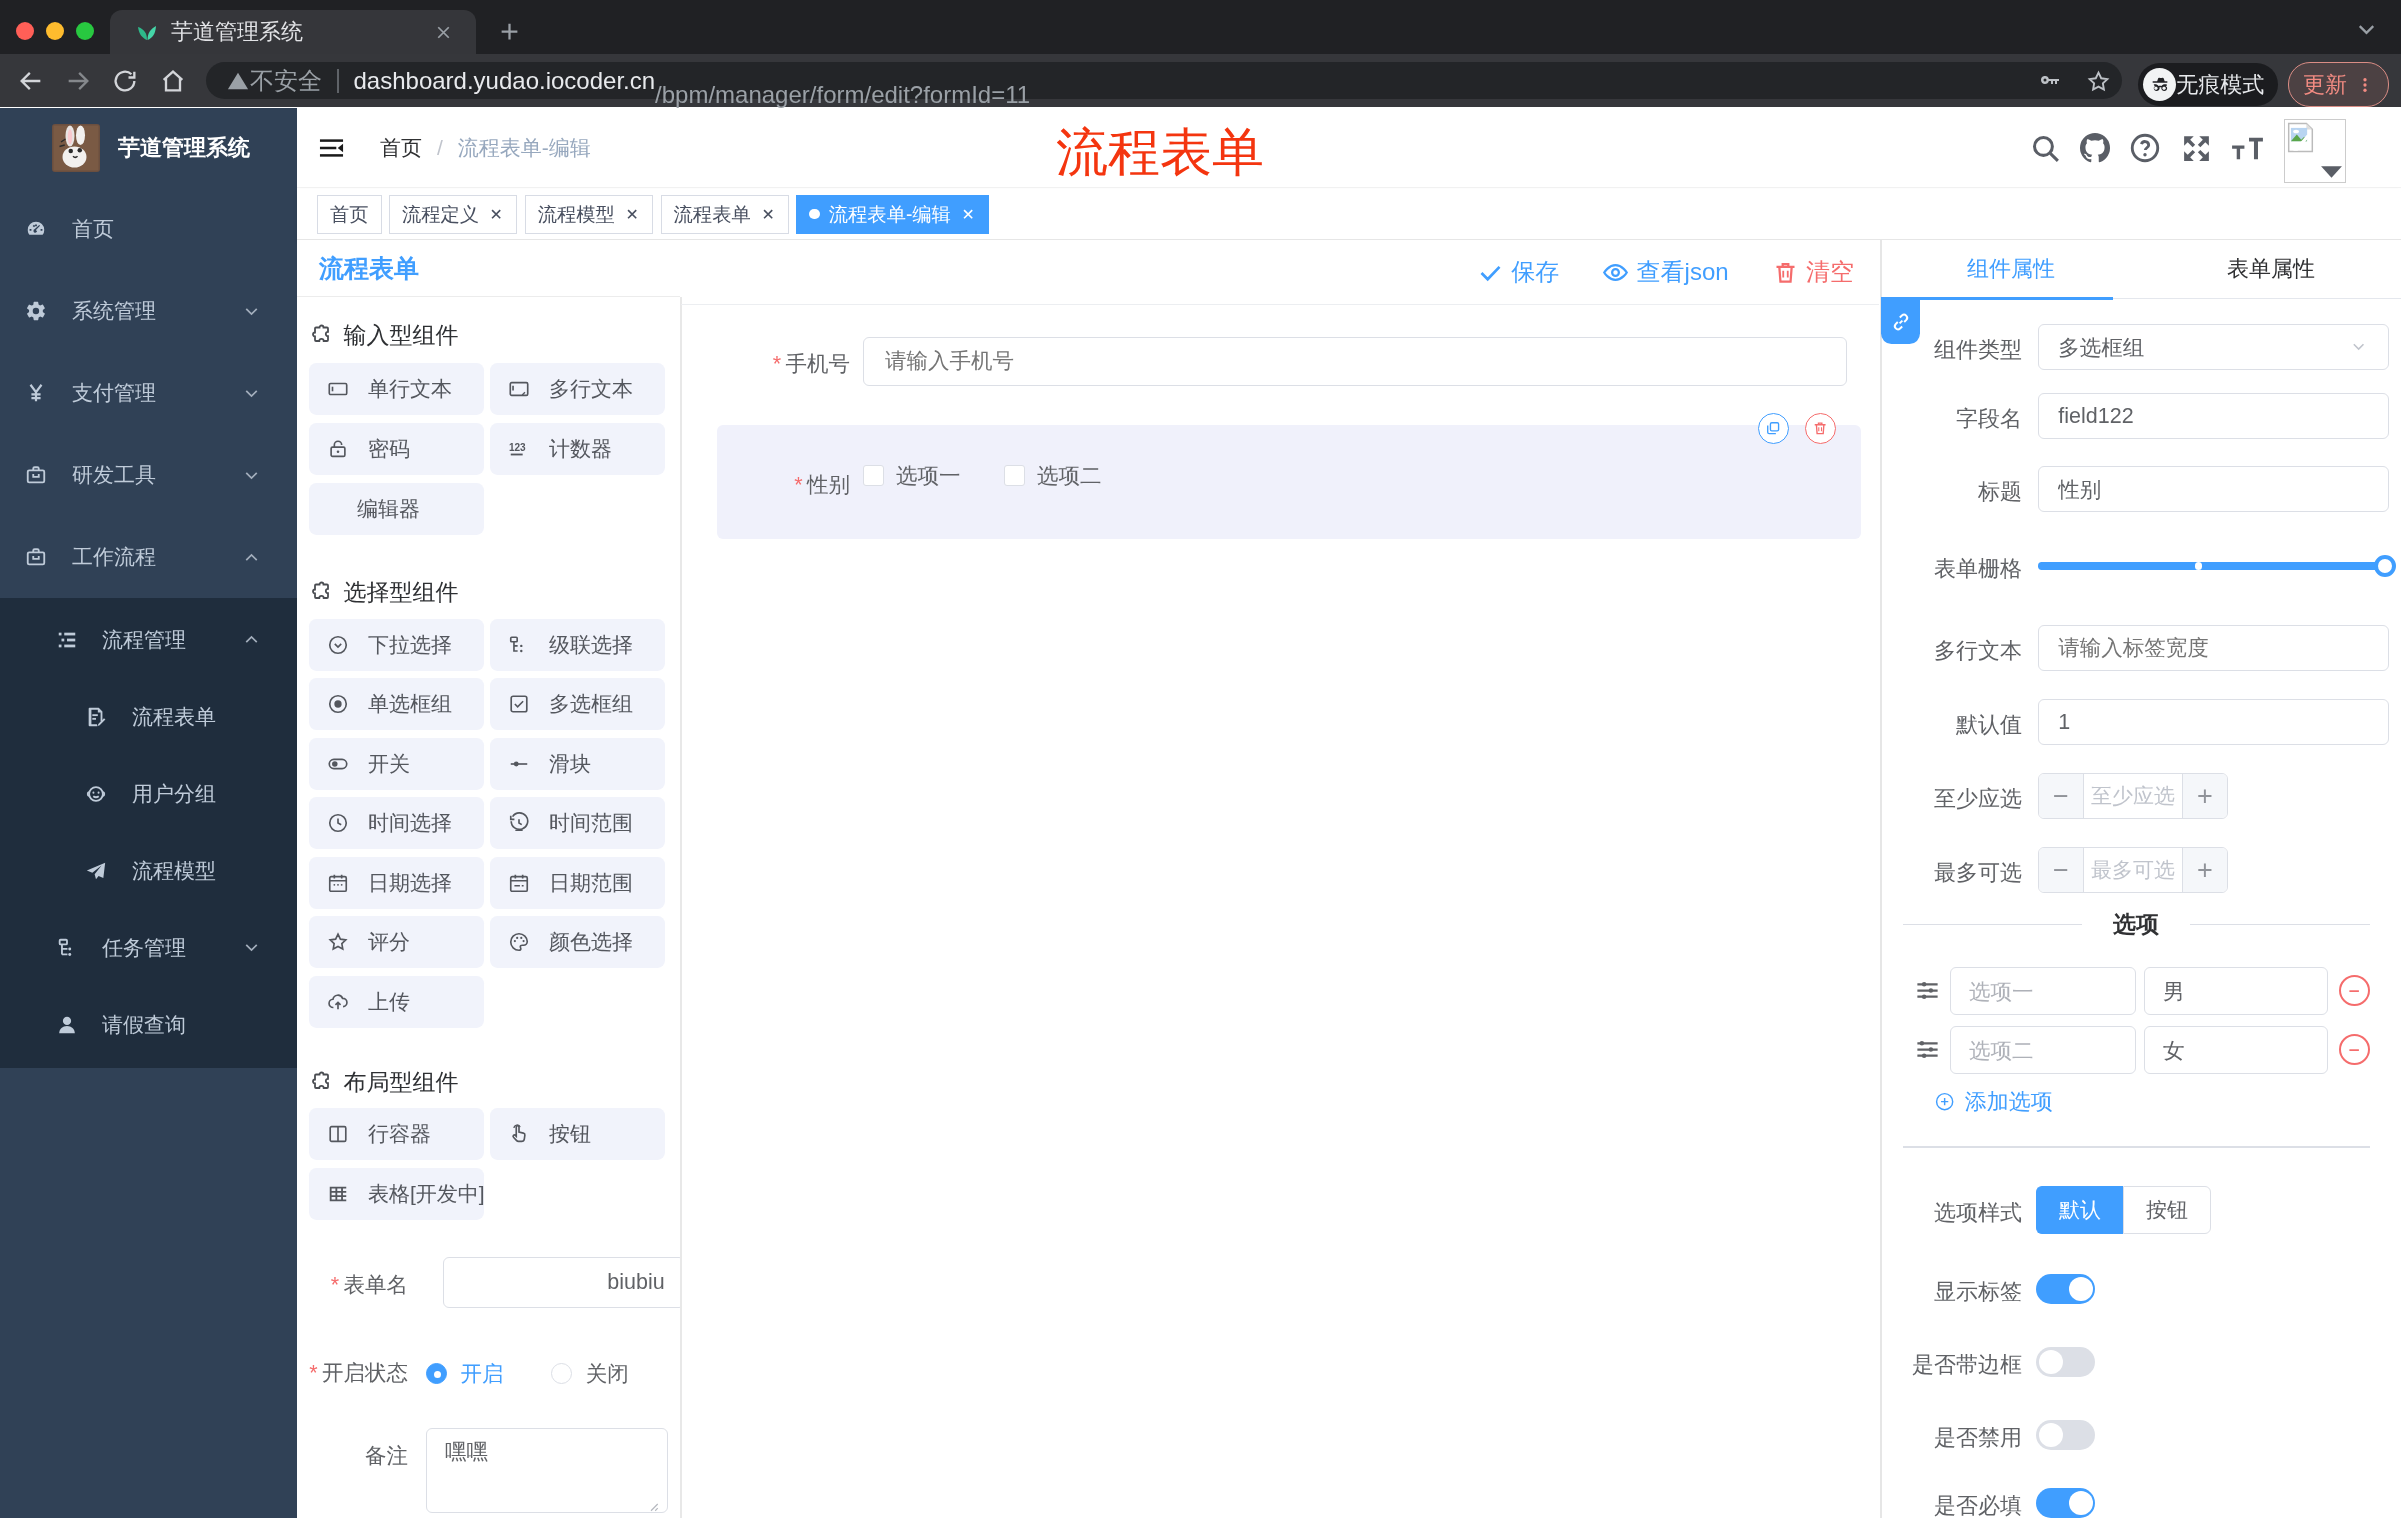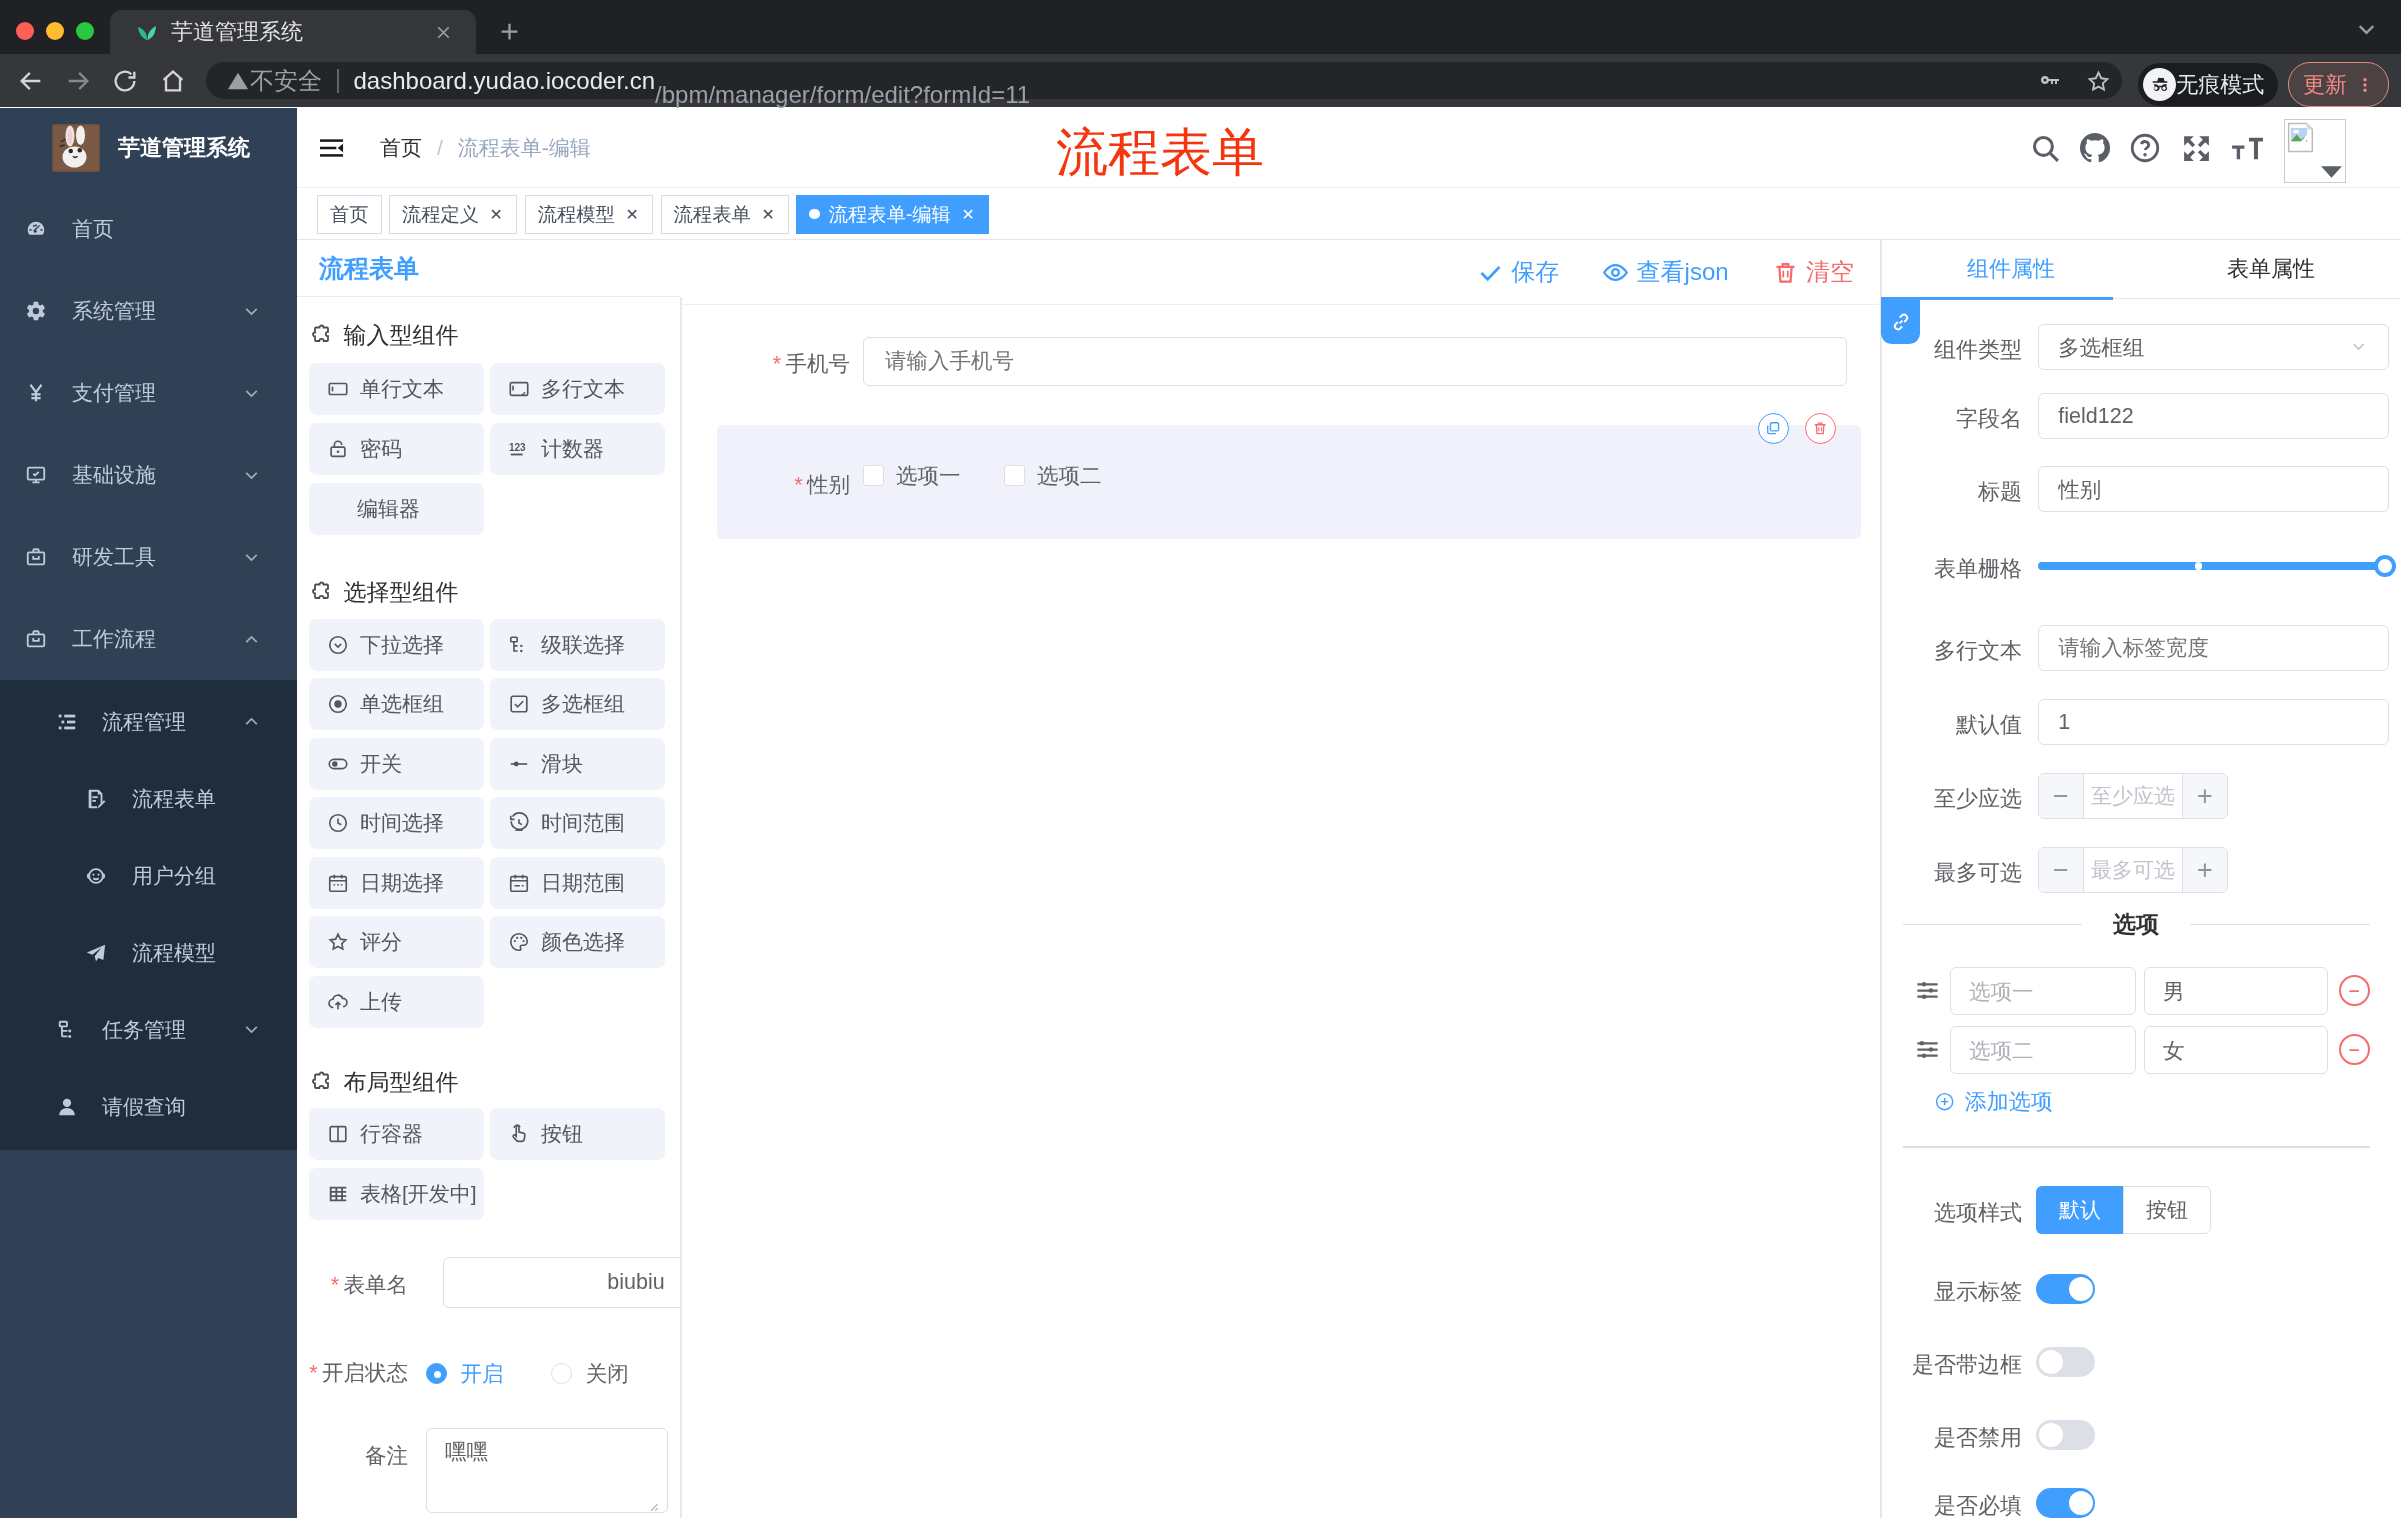--- a/index.html
+++ b/index.html
@@ -79,21 +79,21 @@
 
   
   .palette { position:absolute; left:0; top:0; width:383px; height:100%; overflow:hidden; }
   .palette-header { height:57px; border-bottom:1.5px solid #ececec; display:flex; align-items:center; padding-left:22px; }
   .palette-title { color:#409eff; font-size:25px; font-weight:700; }
   .sec-head { position:absolute; display:flex; align-items:center; gap:9px; left:13.4px; height:30px; }
   .sec-head .puzzle { width:24px; height:24px; color:#4a4d52; }
   .sec-title { color:#2e3033; font-size:23px; font-weight:500; }
   .comp-btn { position:absolute; width:175px; height:52px; background:#f1f3fb; border-radius:7.4px; display:flex; align-items:center; cursor:pointer; }
   .comp-btn .cb-icon { width:22px; height:22px; margin-left:18px; color:#54575e; flex:none; }
-  .comp-btn .cb-label { color:#54575e; font-size:21px; margin-left:11px; white-space:nowrap; }
+  .comp-btn .cb-label { color:#54575e; font-size:21px; margin-left:19px; white-space:nowrap; }
   .comp-btn.noicon .cb-label { margin-left:48px; }
   .col1 { left:12px; } .col2 { left:193px; }
 
   .pform-label { position:absolute; font-size:21.5px; color:#606266; text-align:right; width:126px; left:-15px; white-space:nowrap; }
   .pform-label .req, .req { color:#f56c6c; margin-right:4.5px; }
   .el-input { border:1.5px solid #dcdfe6; border-radius:6px; background:#fff; color:#606266; font-size:21.5px; outline:none; font-family:inherit; }
   .pform-input { position:absolute; left:146px; width:242px; height:51px; padding:0 19.3px;text-align:right; }
   .radio-row { position:absolute; left:129px; display:flex; align-items:center; }
   .radio-outer { width:21px; height:21px; border-radius:50%; border:1.5px solid #dcdfe6; background:#fff; }
   .radio-outer.checked { border-color:#409eff; background:#409eff; position:relative; }
@@ -284,30 +284,20 @@
       <svg class="mi-icon" viewBox="0 0 24 24" fill="none" stroke="#bfcbd9" stroke-width="2.4">
           <path d="M6 3l6 8 6-8M12 11v10M7 13.5h10M7 17.5h10"></path>
         </svg>
       <span class="mi-label">支付管理</span>
       <svg class="mi-arrow" viewBox="0 0 24 24" fill="none" stroke="currentColor" stroke-width="2">
           <path d="M6 9l6 6 6-6"></path>
         </svg>
     </div>
     <div class="menu-item">
       <svg class="mi-icon" viewBox="0 0 24 24" fill="none" stroke="#bfcbd9" stroke-width="2">
-          <rect x="3" y="4" width="18" height="13" rx="1.5"></rect>
-          <path d="M9 10.5l2 2 4-4M12 17v3M8 20h8"></path>
-        </svg>
-      <span class="mi-label">基础设施</span>
-      <svg class="mi-arrow" viewBox="0 0 24 24" fill="none" stroke="currentColor" stroke-width="2">
-          <path d="M6 9l6 6 6-6"></path>
-        </svg>
-    </div>
-    <div class="menu-item">
-      <svg class="mi-icon" viewBox="0 0 24 24" fill="none" stroke="#bfcbd9" stroke-width="2">
           <rect x="3" y="7" width="18" height="13" rx="1.5"></rect>
           <path d="M9 7V5a1.5 1.5 0 0 1 1.5-1.5h3A1.5 1.5 0 0 1 15 5v2M9 11v3h6v-3"></path>
         </svg>
       <span class="mi-label">研发工具</span>
       <svg class="mi-arrow" viewBox="0 0 24 24" fill="none" stroke="currentColor" stroke-width="2">
           <path d="M6 9l6 6 6-6"></path>
         </svg>
     </div>
     <div class="menu-item">
       <svg class="mi-icon" viewBox="0 0 24 24" fill="none" stroke="#bfcbd9" stroke-width="2">

